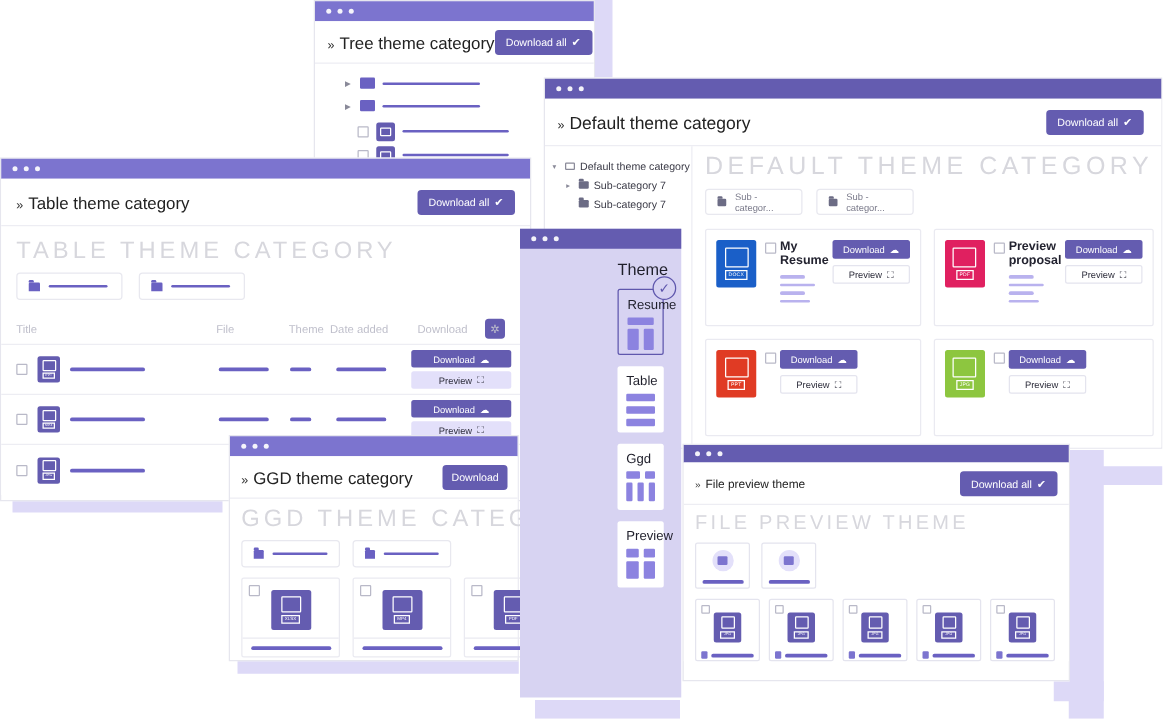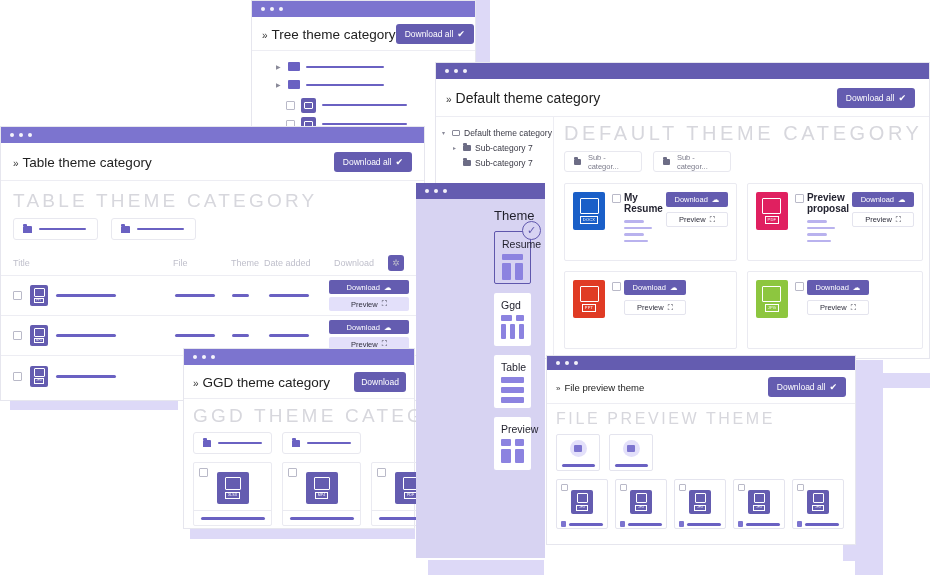--- a/index.html
+++ b/index.html
@@ -595,37 +595,37 @@
         <div class="check">✓</div>
         <div class="theme-name">Resume</div>
         <div class="tb" style="height:6px;width:100%;margin-bottom:3px;"></div>
         <div style="display:flex;gap:4px;">
           <span class="tb" style="height:17px;flex:1;"></span>
           <span class="tb" style="height:17px;flex:1;"></span>
         </div>
       </div>
 
       <div class="theme-card" style="height:53px;margin-bottom:9px;">
+        <div class="theme-name">Table</div>
+        <div class="tb" style="height:6px;width:100%;margin-bottom:4px;"></div>
+        <div class="tb" style="height:6px;width:100%;margin-bottom:4px;"></div>
+        <div class="tb" style="height:6px;width:100%;"></div>
+      </div>
+
+      <div class="theme-card" style="height:53px;margin-bottom:9px;">
         <div class="theme-name">Ggd</div>
         <div style="display:flex;gap:4px;margin-bottom:3px;">
           <span class="tb" style="height:6px;flex:1.3;"></span>
           <span class="tb" style="height:6px;flex:1;"></span>
         </div>
         <div style="display:flex;gap:4px;">
           <span class="tb" style="height:15px;flex:1;"></span>
           <span class="tb" style="height:15px;flex:1;"></span>
           <span class="tb" style="height:15px;flex:1;"></span>
         </div>
-      </div>
-
-      <div class="theme-card" style="height:53px;margin-bottom:9px;">
-        <div class="theme-name">Table</div>
-        <div class="tb" style="height:6px;width:100%;margin-bottom:4px;"></div>
-        <div class="tb" style="height:6px;width:100%;margin-bottom:4px;"></div>
-        <div class="tb" style="height:6px;width:100%;"></div>
       </div>
 
 
       <div class="theme-card" style="height:53px;">
         <div class="theme-name">Preview</div>
         <div style="display:flex;gap:4px;margin-bottom:3px;">
           <span class="tb" style="height:7px;flex:1;"></span>
           <span class="tb" style="height:7px;flex:1;"></span>
         </div>
         <div style="display:flex;gap:4px;">

